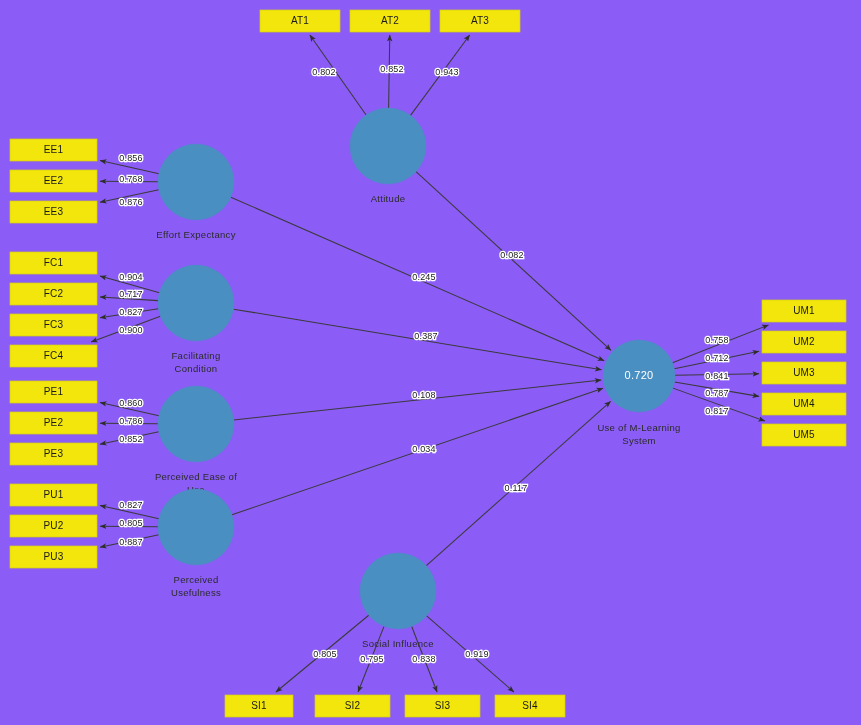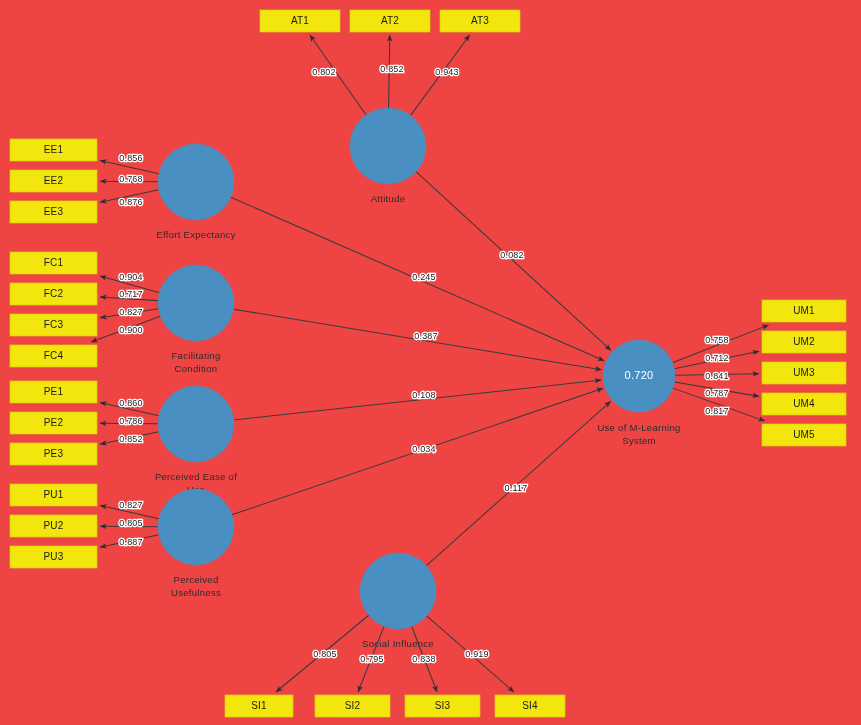--- a/index.html
+++ b/index.html
@@ -8,21 +8,21 @@
     padding: 0;
     background: #ffffff;
   }
   body {
     font-family: "Liberation Sans", sans-serif;
   }
   #canvas {
     position: relative;
     width: 861px;
     height: 725px;
-    background: #ef4444;
+    background: #8b5cf6;
     overflow: hidden;
   }
   #diagram-svg {
     position: absolute;
     top: 0;
     left: 0;
     width: 861px;
     height: 725px;
   }
   .ind-box {

